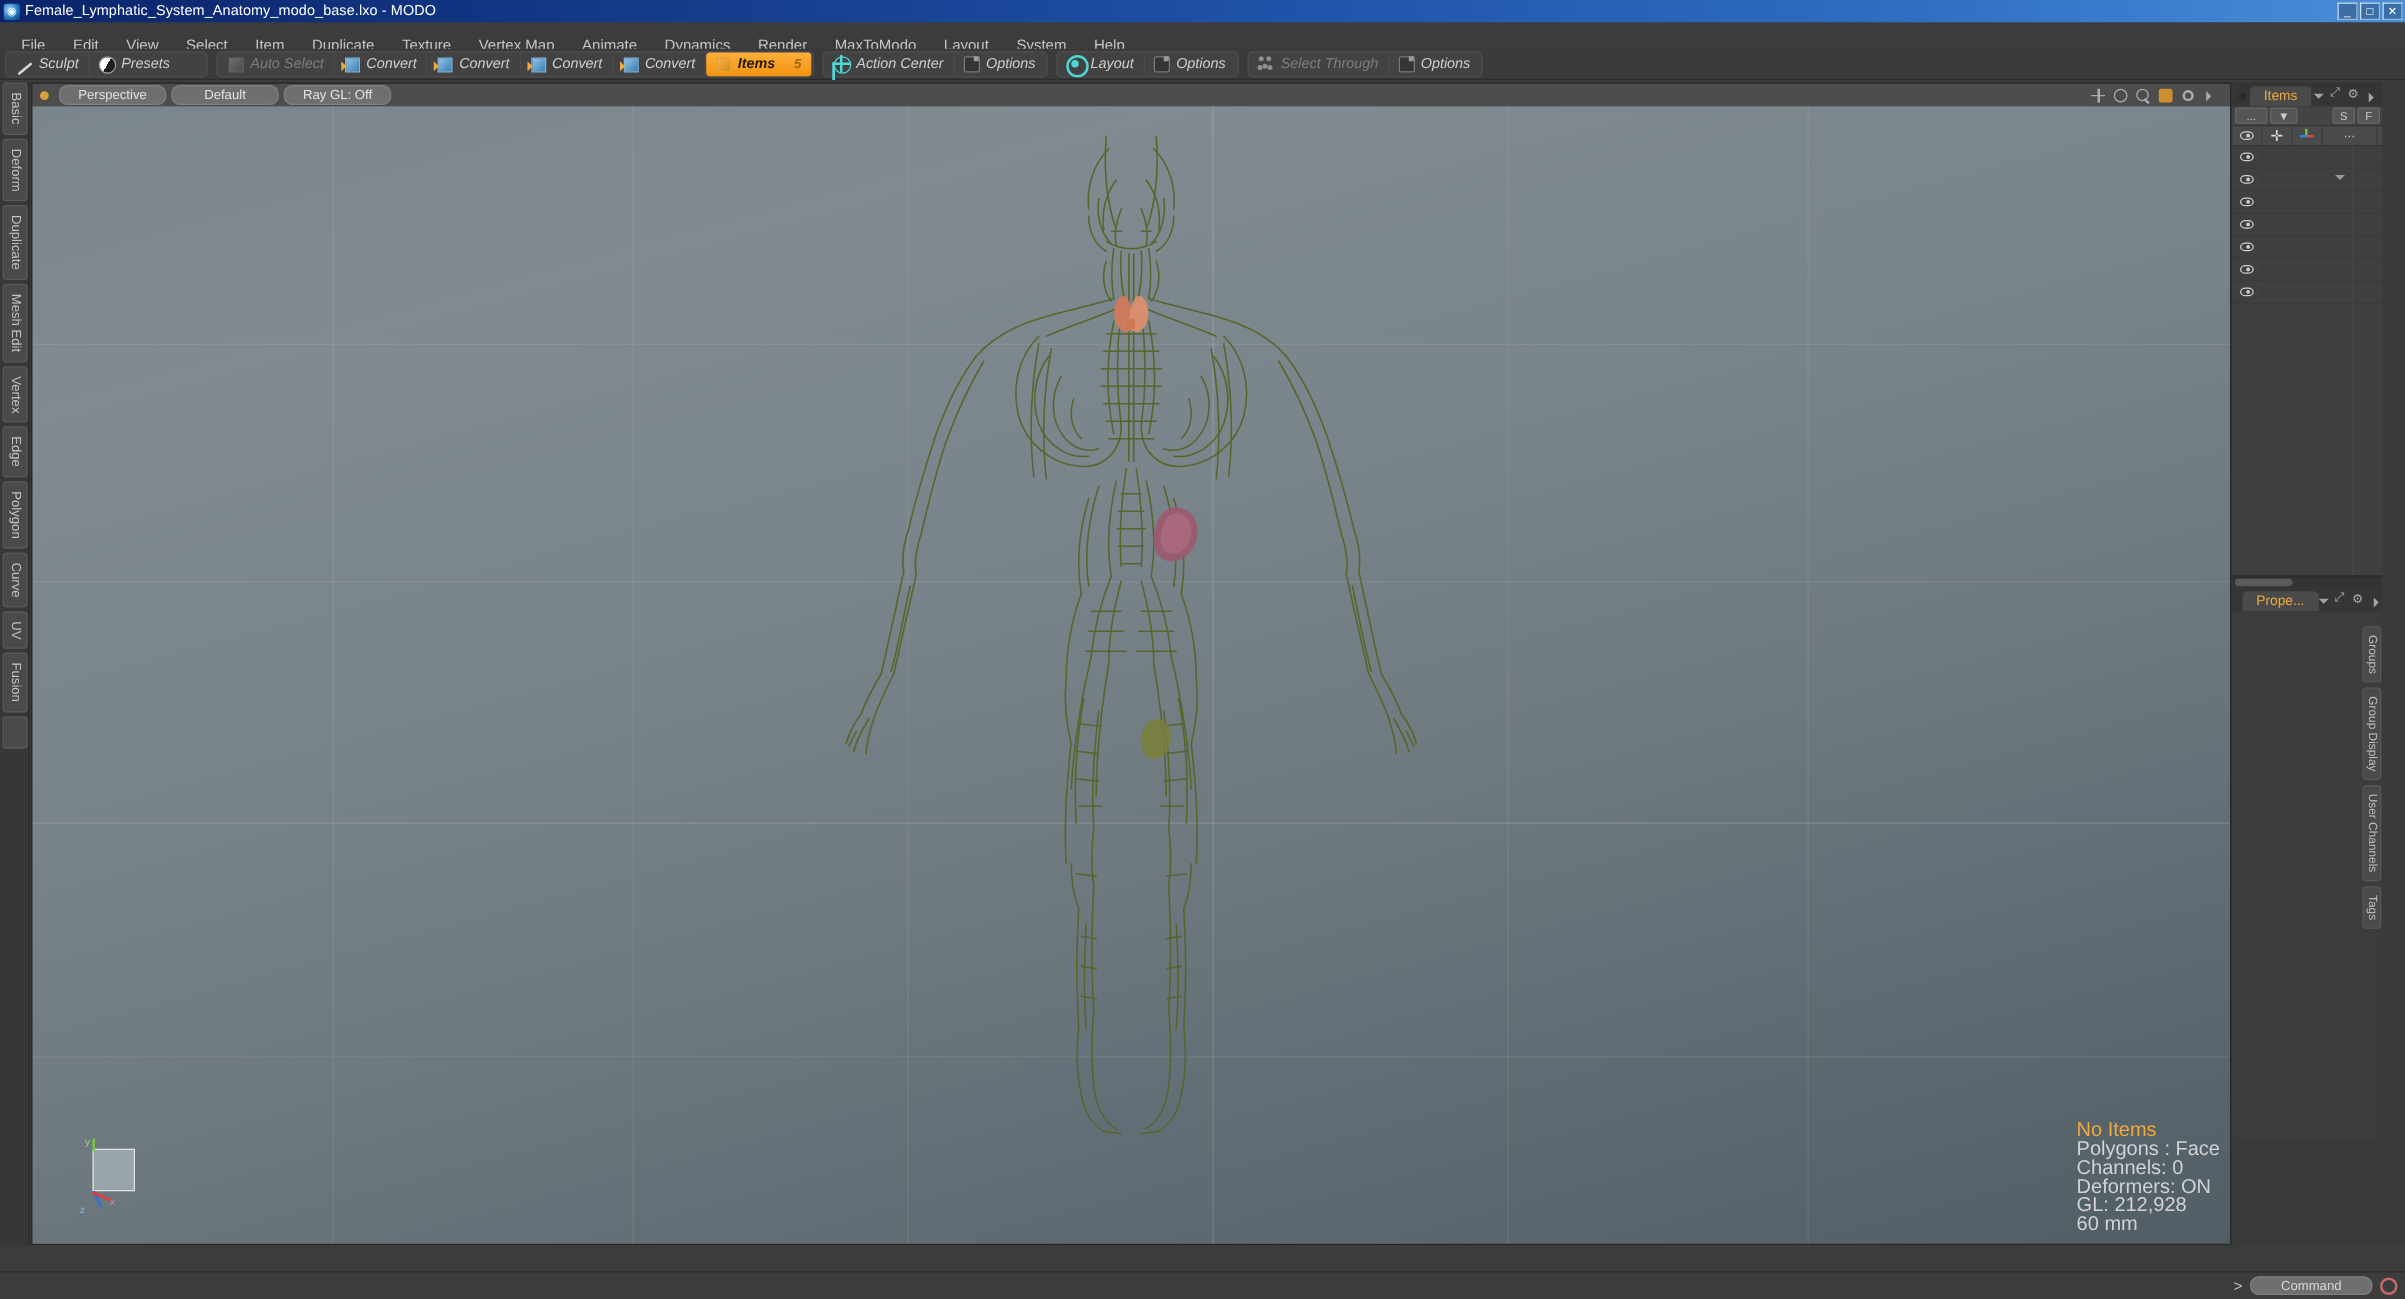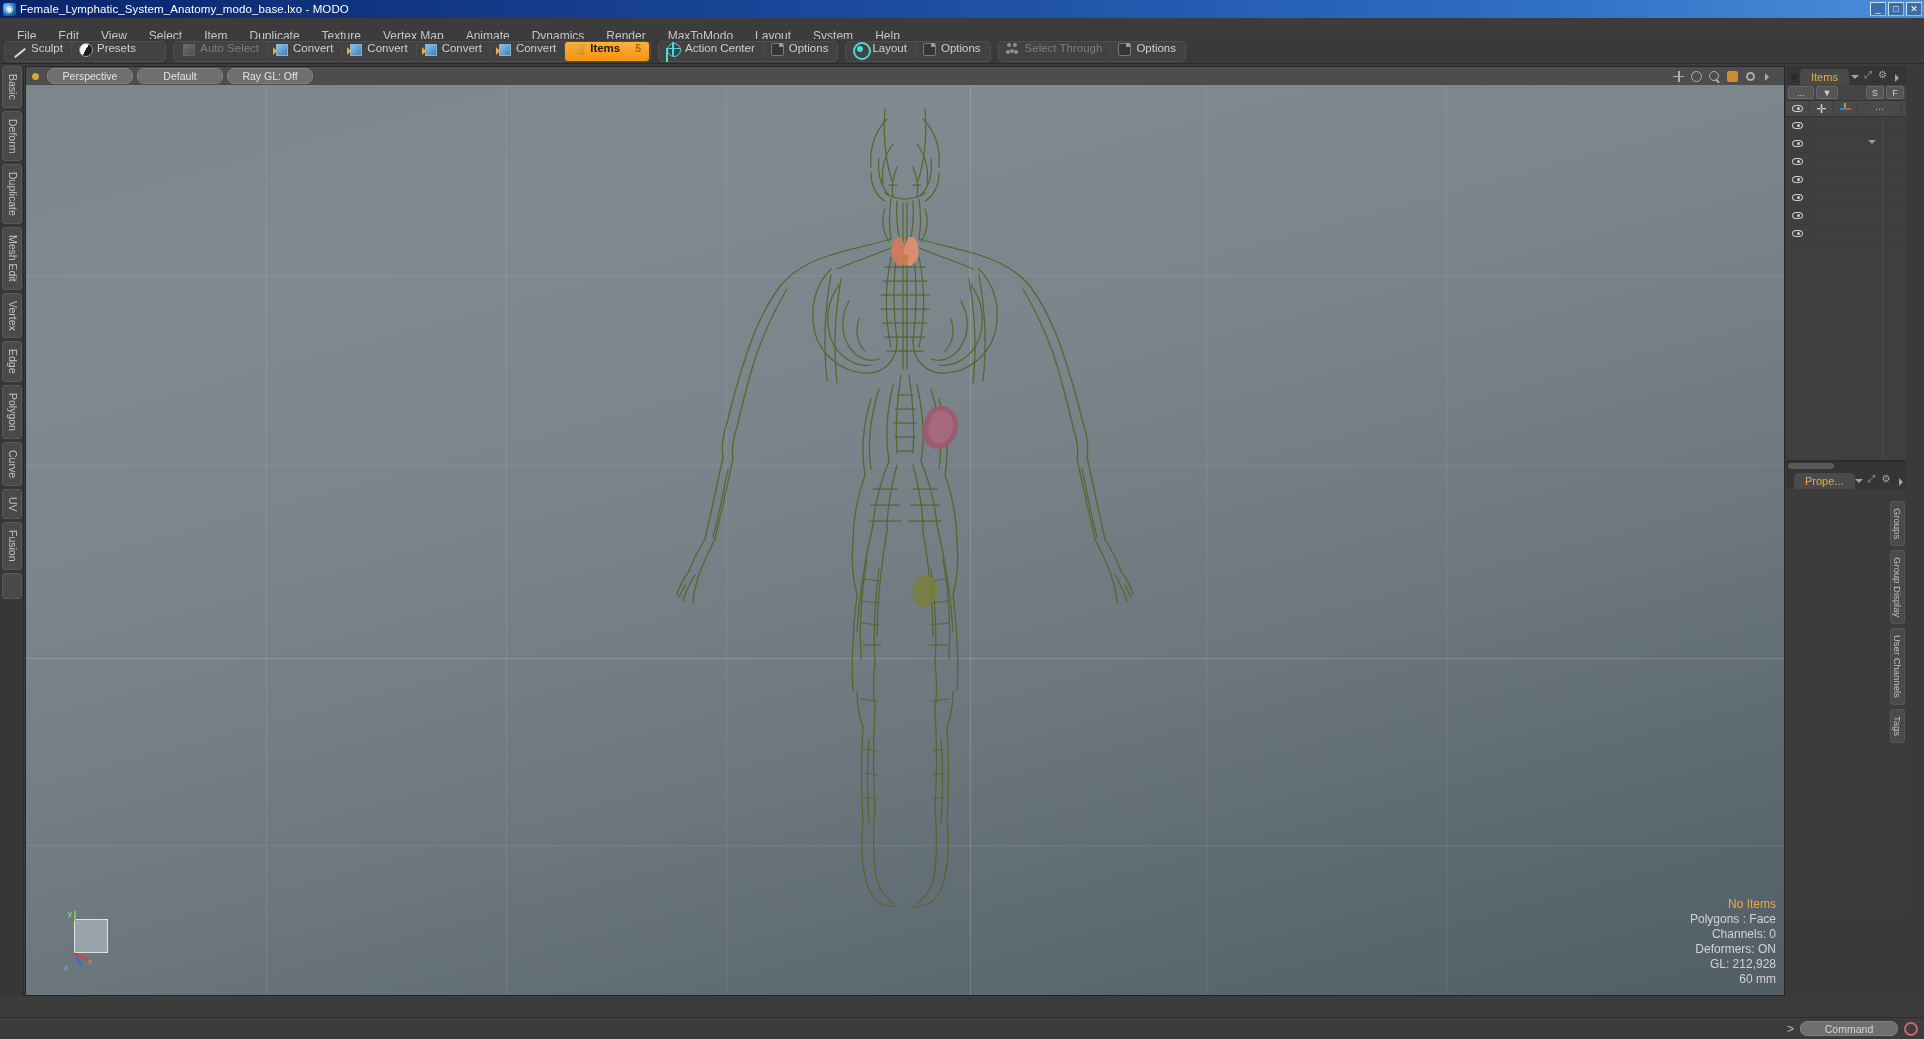--- a/index.html
+++ b/index.html
@@ -47,24 +47,25 @@
     position: absolute; left: 0; top: 39px; width: 1924px; height: 25px;
     background: #3a3a3a; display: flex; align-items: center;
     border-bottom: 1px solid #2b2b2b; padding: 0 4px; gap: 2px;
   }
   .tb-group {
     display: flex; align-items: center; height: 21px;
     background: #424242; border: 1px solid #4f4f4f; border-radius: 4px;
     padding: 0 1px; margin-right: 5px;
   }
   .tb-btn {
-    display: flex; gap: 5px; height: 19px;
+    display: flex; align-items: center; gap: 5px; height: 19px;
     padding: 0 8px 0 6px; color: #cfcfcf; font-size: 11.5px;
     border-radius: 3px; white-space: nowrap; cursor: default;
     border-right: 1px solid #4c4c4c;
+    font-style: italic;
   }
   .tb-btn:last-child { border-right: none; }
   .tb-btn.dim { color: #7e7e7e; }
   .tb-btn.active { background: linear-gradient(180deg,#fdb03a,#f49210); color: #221a06; font-weight: bold; }
   .tb-btn .f6 { color: #8c8c8c; font-size: 10.5px; margin-left: 3px; margin-top: 48px; }
   .tb-btn .num { color: #9a6a10; font-size: 10.5px; margin-left: 10px; }
   .ic { width: 14px; height: 14px; flex: 0 0 14px; position: relative; }
 
   
   .ic-sculpt::before {
@@ -190,22 +191,22 @@
   .gizmo .ax { position: absolute; left: 10px; top: 42px; width: 1.5px; height: 14px; background: #2f6fd8; transform-origin: top; transform: rotate(-25deg); }
   .gizmo .ay { position: absolute; left: 10px; top: 0px; width: 1.5px; height: 10px; background: #7ac943; }
   .gizmo .az { position: absolute; left: 10px; top: 42px; width: 16px; height: 1.5px; background: #e03b3b; transform-origin: left; transform: rotate(22deg); }
   .gizmo .lbl { position: absolute; font-size: 8px; color: #d9e3e8; }
 
   
   .model { position: absolute; left: 50%; top: 4px; transform: translateX(-50%); }
 
   
   .vp-info {
-    position: absolute; right: 8px; bottom: 8px; text-align: right;
-    color: #d2d2d2; font-size: 12px; line-height: 15px;
+    position: absolute; right: 8px; bottom: 8px; 
+    color: #d2d2d2; font-size: 16px; line-height: 15px;
   }
   .vp-info .hdr { color: #f0a93a; }
 
   
   .rightpanel {
     position: absolute; left: 1786px; top: 66px; width: 120px; height: 930px;
     background: #3a3a3a;
   }
   .panel-tabrow {
     height: 19px; display: flex; align-items: flex-end; padding-left: 4px;

